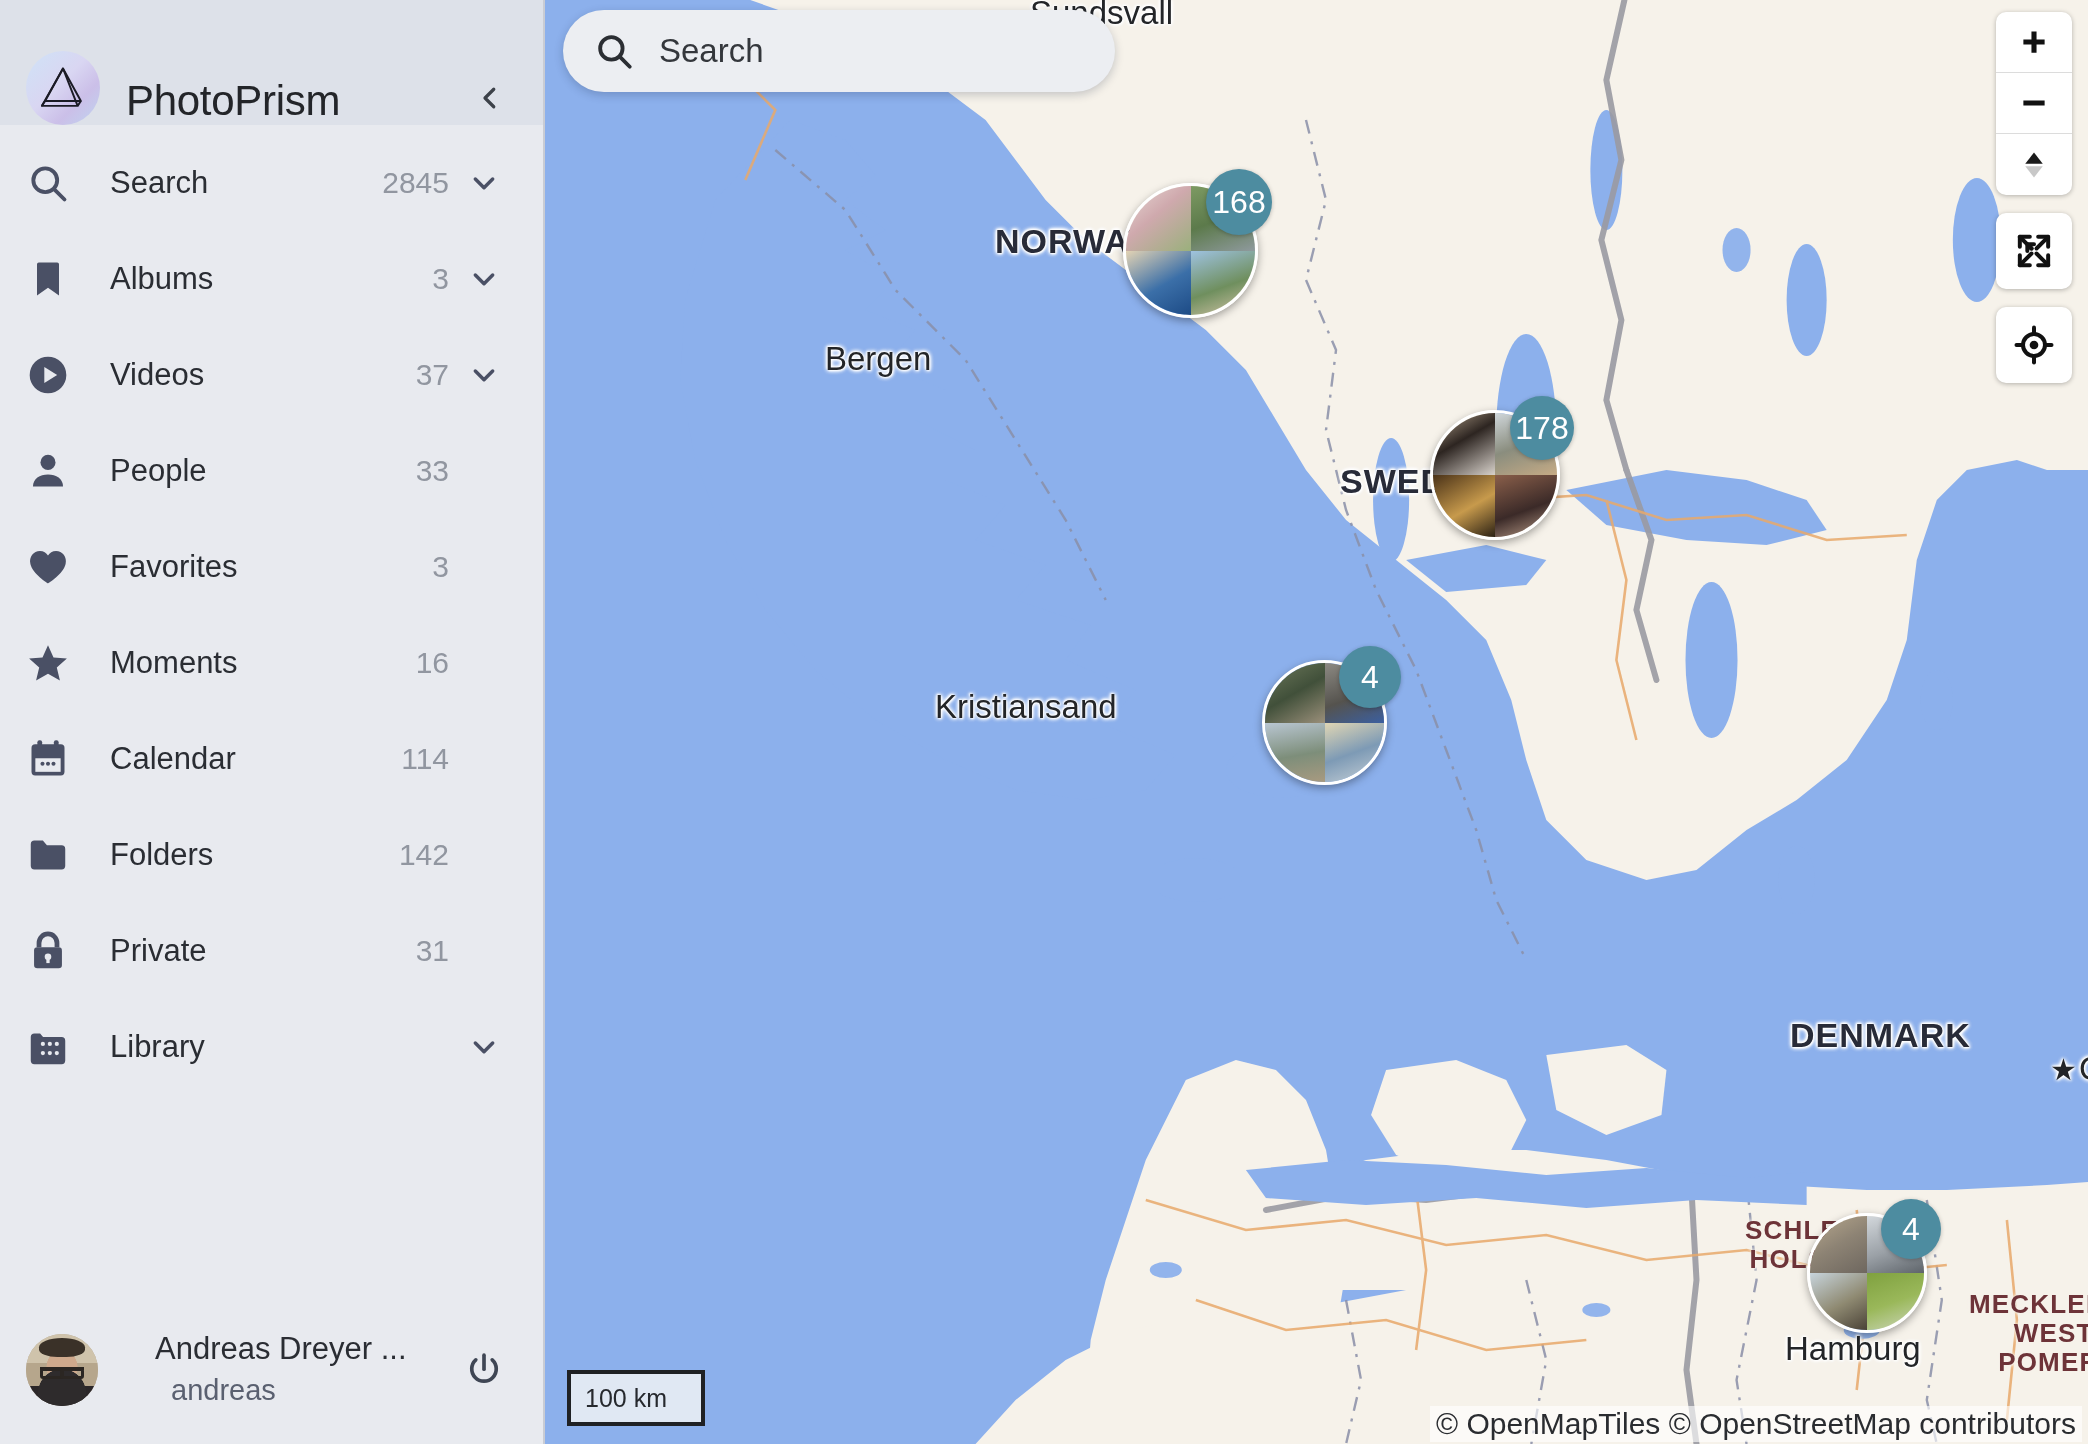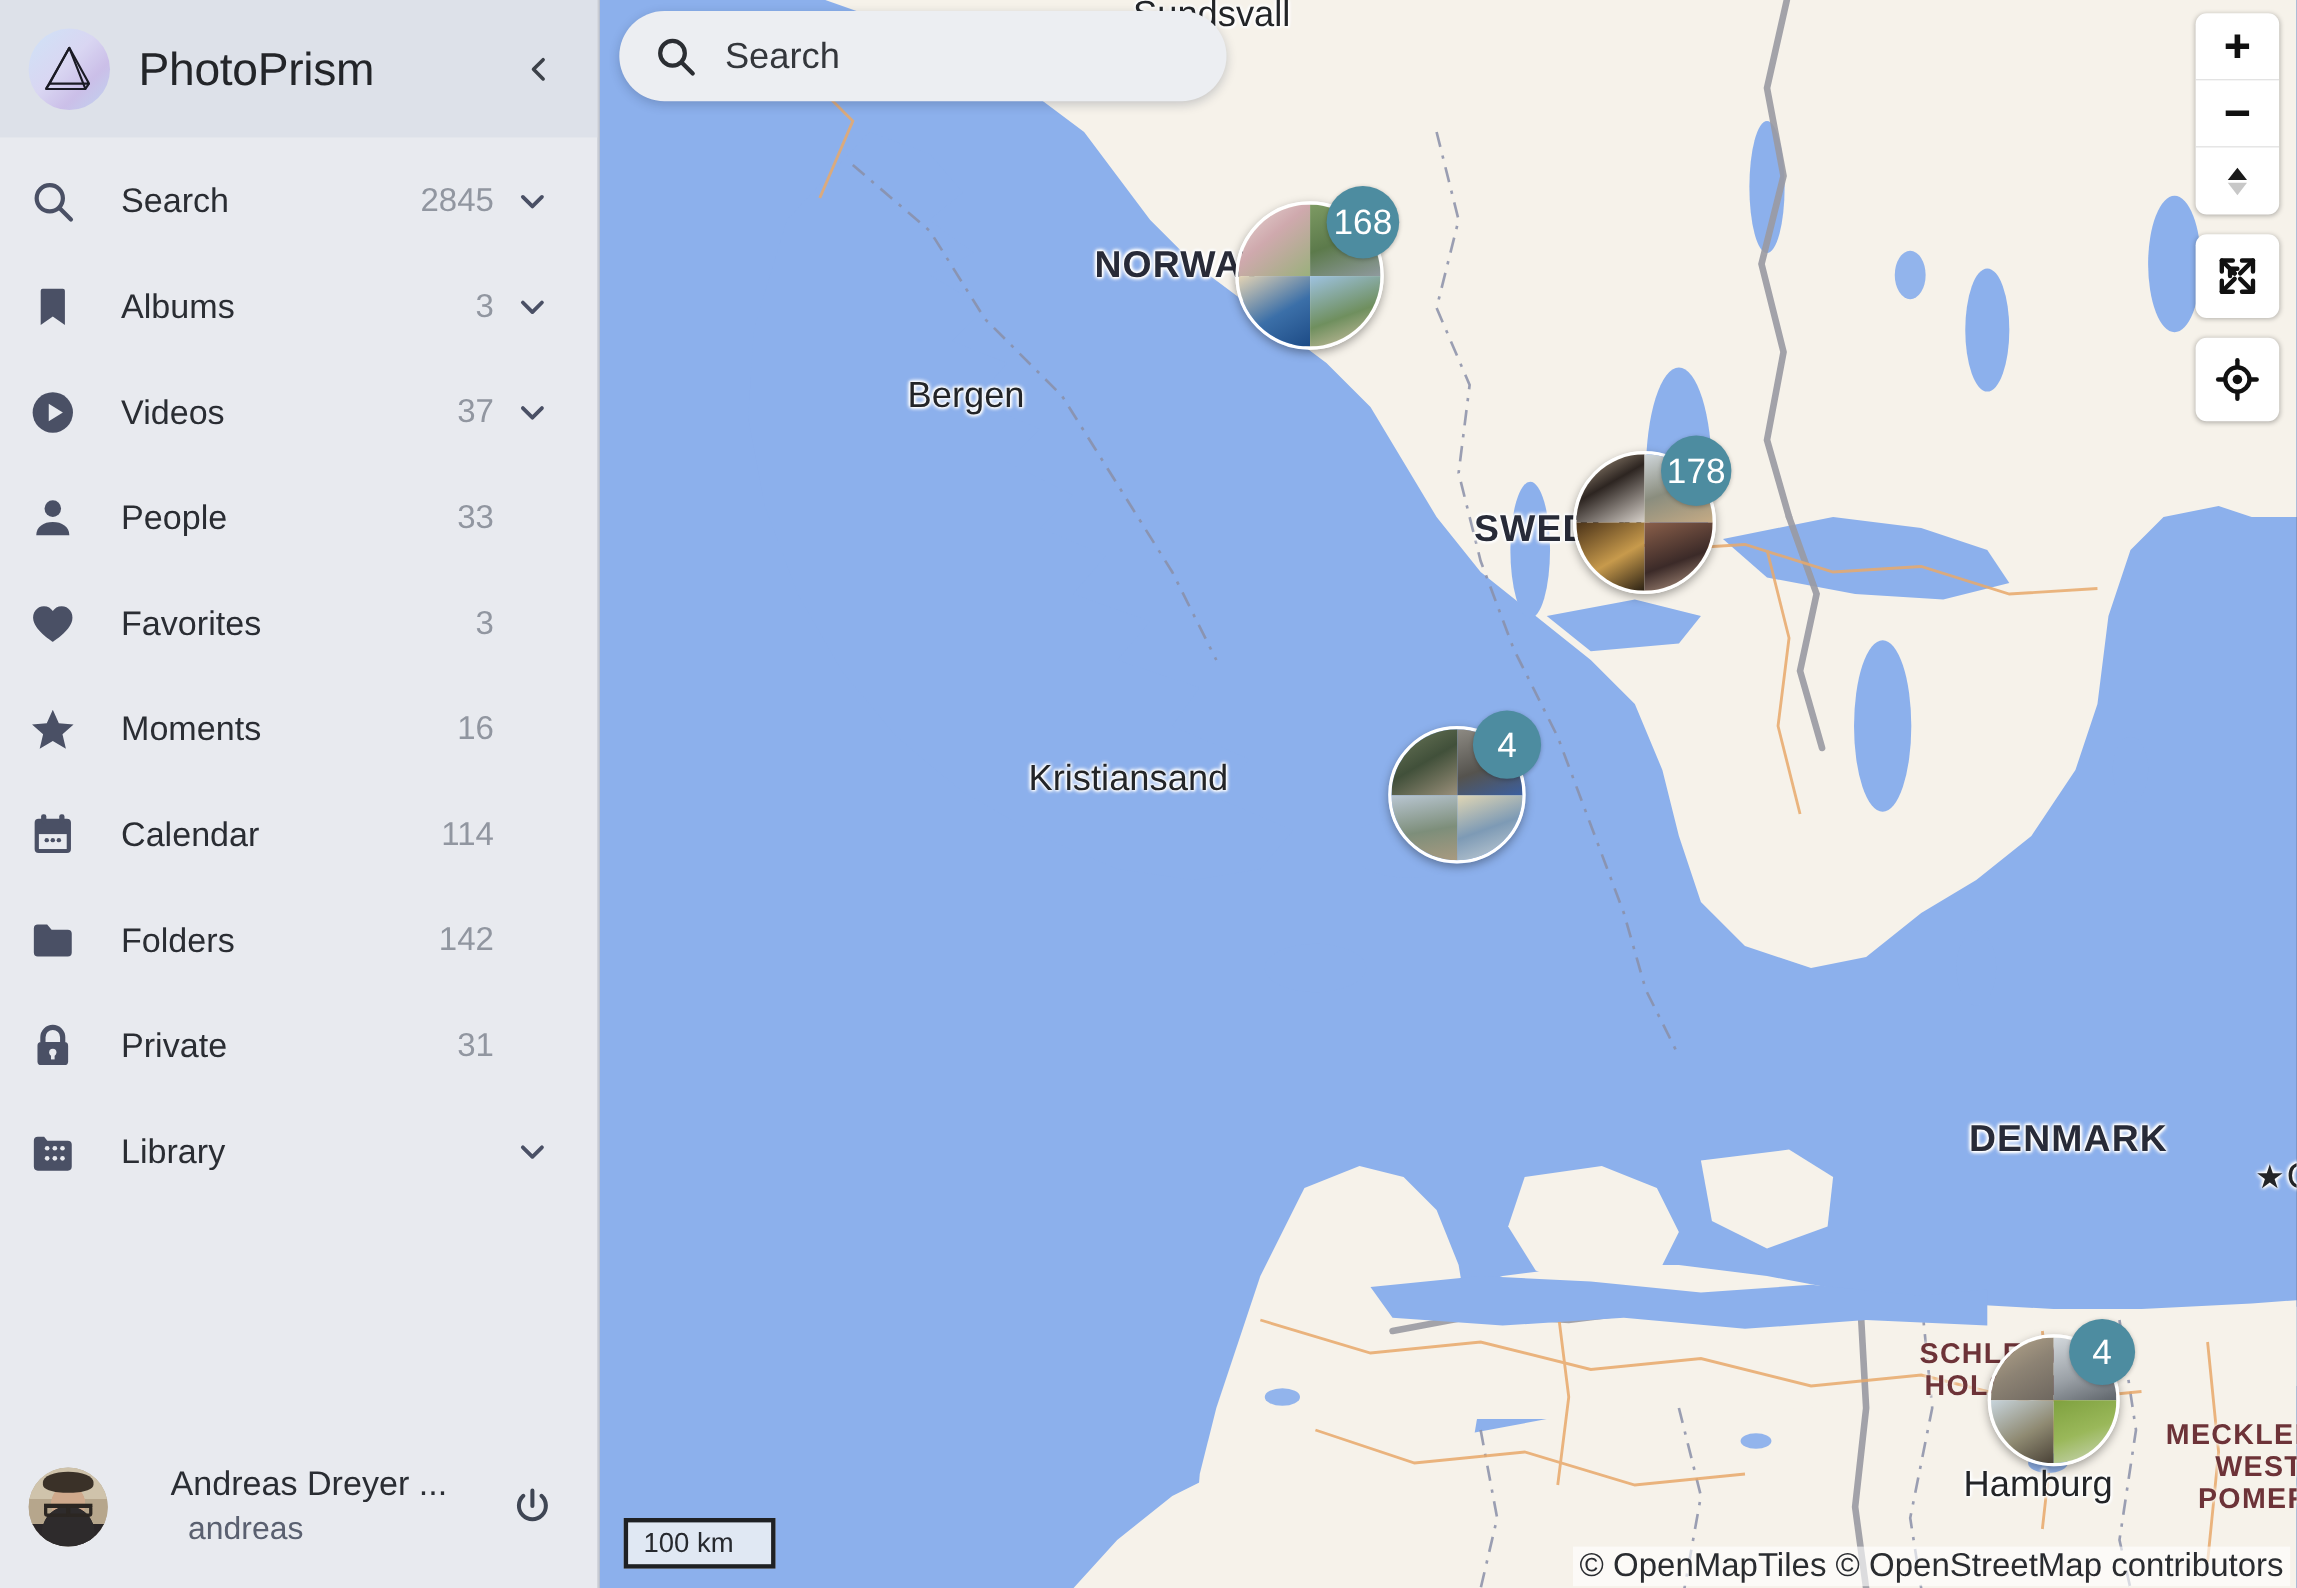--- a/index.html
+++ b/index.html
@@ -25,21 +25,21 @@
     flex-direction: column;
     position: relative;
     z-index: 30;
     border-right: 2px solid #c9ccd4;
     flex: 0 0 545px;
   }
   #sidebar-header {
     height: 125px;
     background: #dde1e9;
     display: flex;
-    align-items: center;
+    align-items: flex-end;
     padding: 0 26px 0 26px;
     flex: 0 0 125px;
   }
   #logo {
     width: 74px; height: 74px;
     border-radius: 50%;
     background: linear-gradient(135deg,#cfe3f7 0%, #d9d6f2 45%, #cbbfe8 70%, #bfd4f0 100%);
     display: flex; align-items: center; justify-content: center;
     flex: 0 0 74px;
   }
@@ -231,21 +231,21 @@
     background:#fff; border-radius: 10px;
     box-shadow: 0 1px 5px rgba(0,0,0,.28);
     display:flex; align-items:center; justify-content:center;
     margin-bottom: 18px; cursor:pointer; color:#111;
   }
 
   
   #scale-bar {
     position: absolute;
     left: 22px; bottom: 18px;
-    height: 46px; width: 138px;
+    height: 56px; width: 138px;
     border: 4px solid #1f2124;
     background: rgba(236,239,244,.88);
     display: flex; align-items: center;
     padding-left: 14px;
     font-size: 25px; color: #26292e;
     z-index: 20;
   }
 
   
   #attribution {

